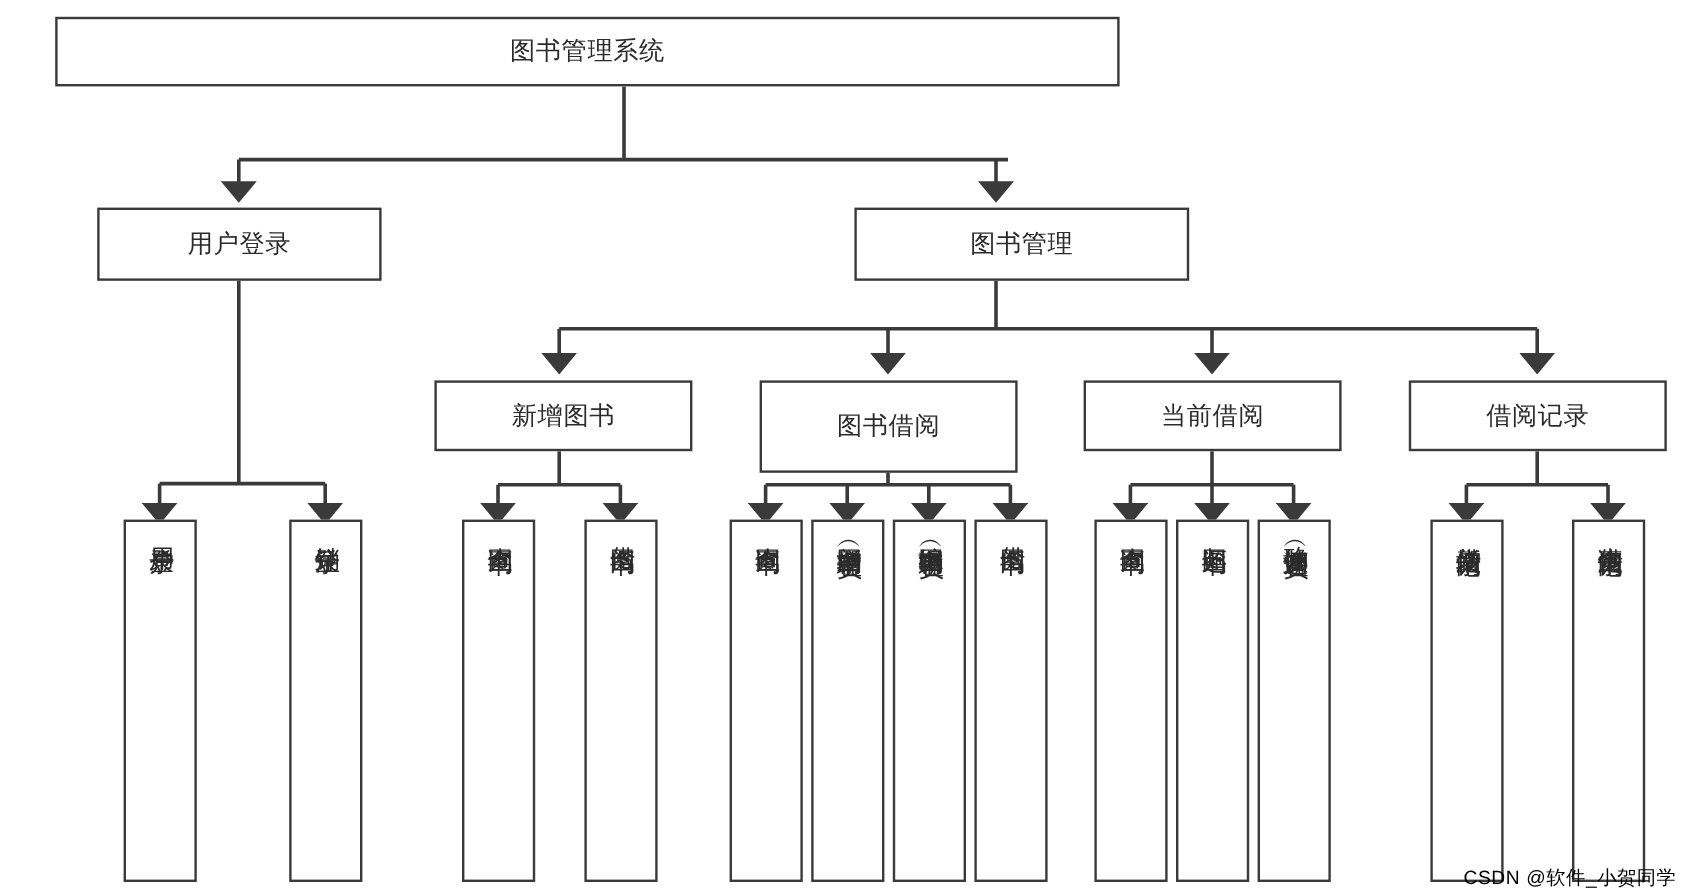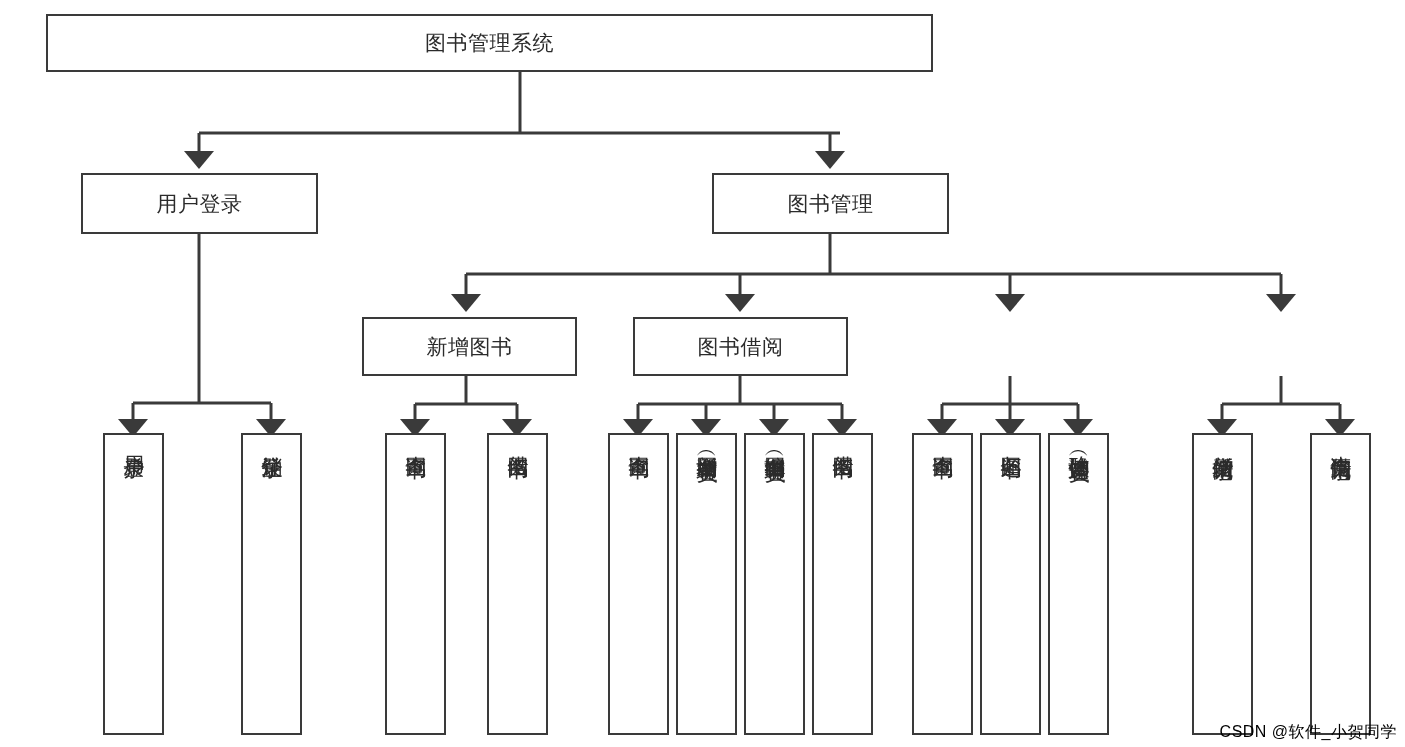--- a/index.html
+++ b/index.html
@@ -128,33 +128,39 @@
   </svg>
 
   <div class="node h" style="left:18px; top:14px; width:887px; height:58px;margin-left:28px;">
     <span class="node-label">图书管理系统</span>
   </div>
 
   <div class="node h" style="left:81px; top:173px; width:237px; height:61px;">
     <span class="node-label">用户登录</span>
   </div>
 
-  <div class="node h" style="left:712px; top:173px; width:237px; height:61px;">
+  <div class="node h" style="left:712px; top:173px; width:279px; height:61px;">
     <span class="node-label">图书管理</span>
   </div>
 
   <div class="node h" style="left:362px; top:317px; width:215px; height:59px;">
     <span class="node-label">新增图书</span>
   </div>
 
-  <div class="node h" style="left:633px; top:317px; width:215px; height:59px;">
+  <div class="node h" style="left:633px; top:317px; width:215px; height:77px;">
     <span class="node-label">图书借阅</span>
   </div>
 
-
+  <div class="node h" style="left:903px; top:317px; width:215px; height:59px;">
+    <span class="node-label">当前借阅</span>
+  </div>
+
+  <div class="node h" style="left:1174px; top:317px; width:215px; height:59px;">
+    <span class="node-label">借阅记录</span>
+  </div>
 
   <div class="node v" style="left:103px; top:433px; width:61px; height:302px;">
     <span class="node-label">用户登录</span>
   </div>
 
   <div class="node v" style="left:241px; top:433px; width:61px; height:302px;">
     <span class="node-label">注销登录</span>
   </div>
 
   <div class="node v" style="left:385px; top:433px; width:61px; height:302px;">

